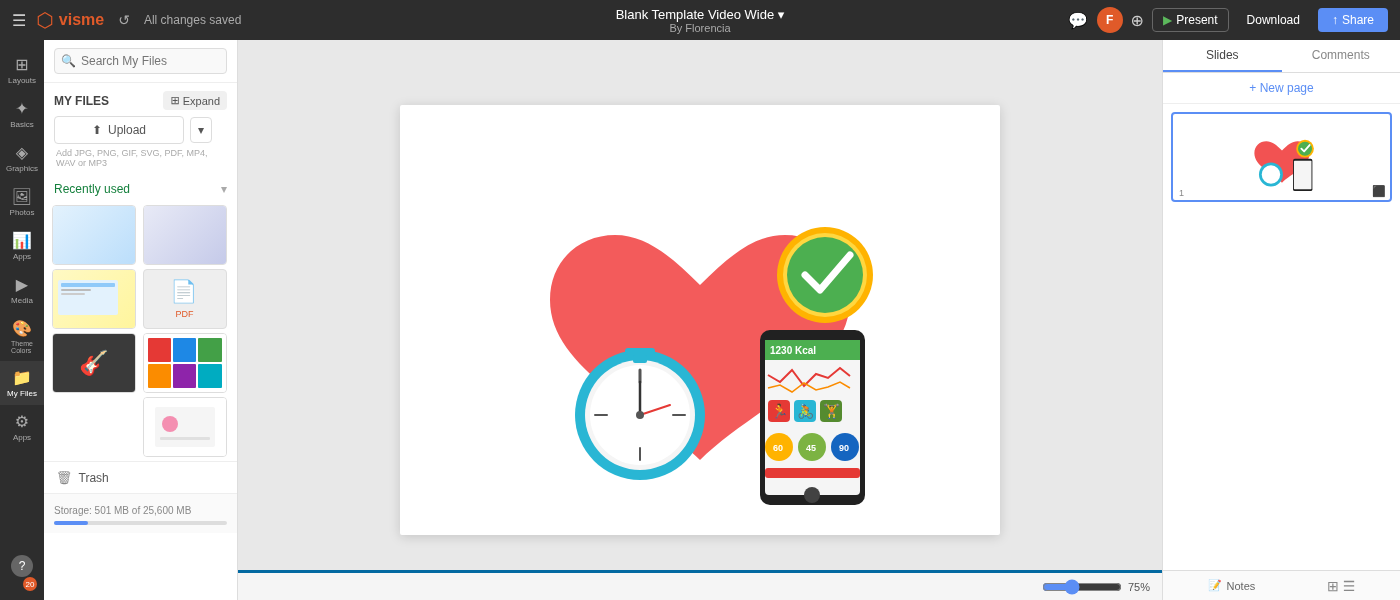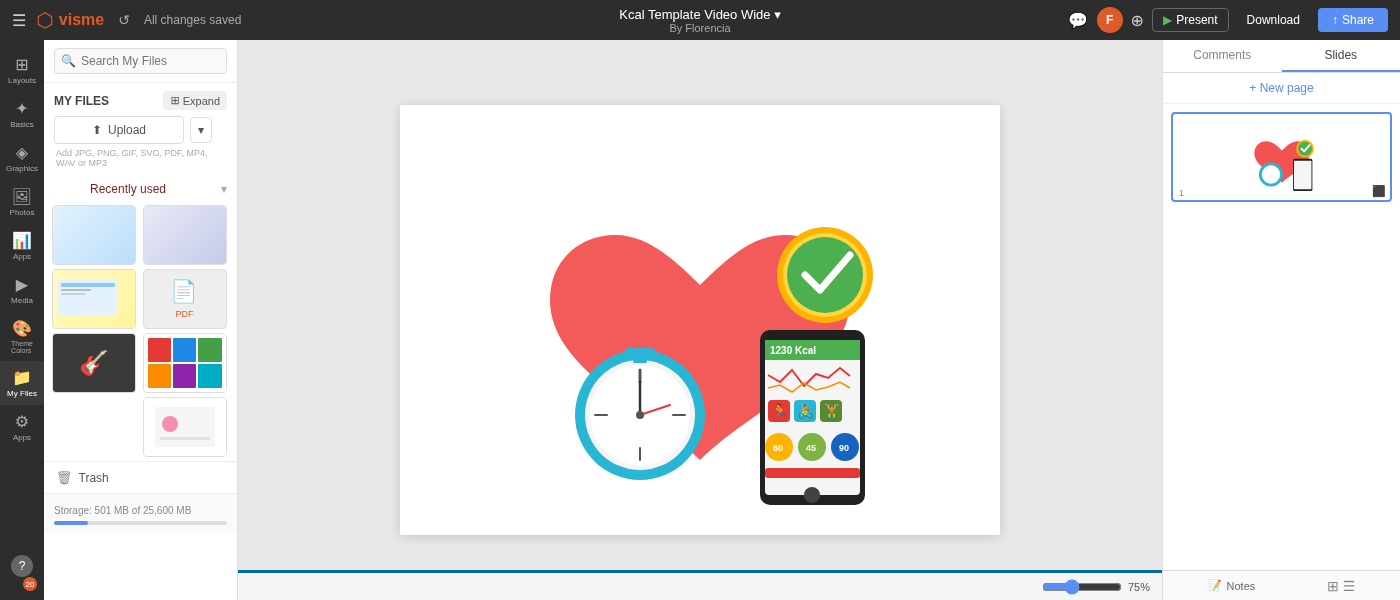--- a/index.html
+++ b/index.html
@@ -136,21 +136,21 @@
       flex: 1; text-align: center; padding: 7px 0; font-size: 12px; color: #555;
       cursor: pointer; border-bottom: 2px solid transparent; background: none; border-top: none; border-left: none; border-right: none;
     }
     .tab-btn.active { border-bottom: 2px solid #5b8ef5; color: #5b8ef5; font-weight: 500; }
 
     
     .section-header {
       display: flex; align-items: center; justify-content: space-between;
       padding: 8px 10px 5px; cursor: pointer;
     }
-    .section-title { font-size: 12px; font-weight: 500; color: #7f1d1d; margin-left: 36px; }
+    .section-title { font-size: 12px; font-weight: 500; color: #15803d; }
     .chevron { color: #aaa; font-size: 12px; }
 
     
     .file-grid { display: grid; grid-template-columns: 1fr 1fr; gap: 4px; padding: 4px 8px; }
     .file-thumb {
       width: 84px; height: 60px; border-radius: 4px; background: #eee;
       overflow: hidden; border: 1px solid #ddd; display: flex; align-items: center; justify-content: center;
     }
     .file-thumb-inner { width: 100%; height: 100%; background: linear-gradient(135deg, #e8eaf6, #c5cae9); }
     .file-thumb-inner.warm { background: linear-gradient(135deg, #fff3e0, #ffe0b2); }
@@ -313,21 +313,21 @@
   <span class="menu-icon">☰</span>
   <div class="logo">
     <span style="color:#e05a29; font-size:20px;">⬡</span>
     <span class="logo-text">visme</span>
   </div>
   <span class="undo-icon">↺</span>
   <span class="saved-text">All changes saved</span>
 
   <div class="title-area">
     <div class="doc-title">
-      <span>Kcal Template Video Wide</span>
+      <span>Blank Template Video Wide</span>
       <span>▾</span>
     </div>
     <div class="doc-subtitle">By Florencia</div>
   </div>
 
   <div class="right-actions">
     <span class="chat-icon">💬</span>
     <div class="avatar">F</div>
     <span class="collab-icon">⊕</span>
     <button class="present-btn">
@@ -546,22 +546,22 @@
 
 <div class="canvas-bottom">
   <div class="zoom-control">
     <input type="range" class="zoom-slider" min="10" max="200" value="75" style="">
     <span class="zoom-text">75%</span>
   </div>
 </div>
 
 <div id="right-panel">
   <div class="right-tabs">
+    <button class="right-tab active">Slides</button>
     <button class="right-tab">Comments</button>
-    <button class="right-tab active">Slides</button>
   </div>
   <div class="new-page-btn">+ New page</div>
   <div class="slide-thumbnail">
 
     <svg width="110" height="70" viewBox="0 0 500 380">
       <path d="M250 330 C200 280, 100 240, 100 170 C100 130, 130 105, 165 105 C195 105, 220 125, 250 155 C280 125, 305 105, 335 105 C370 105, 400 130, 400 170 C400 240, 300 280, 250 330Z" fill="#f25252"></path>
       <circle cx="190" cy="285" r="65" fill="#29b6d4"></circle>
       <circle cx="190" cy="285" r="50" fill="#fff"></circle>
       <circle cx="375" cy="145" r="48" fill="#ffb300"></circle>
       <circle cx="375" cy="145" r="38" fill="#4caf50"></circle>

